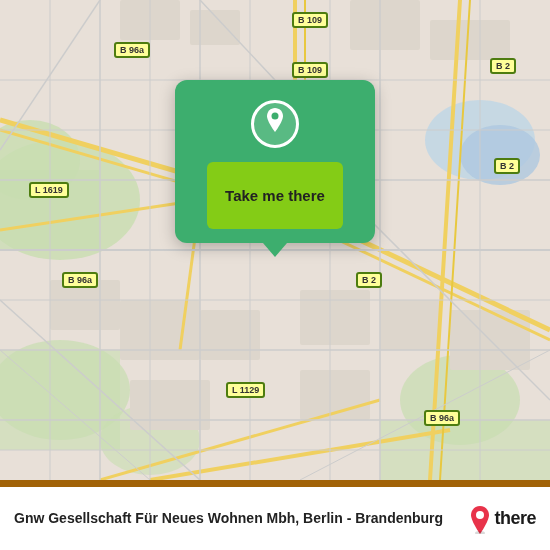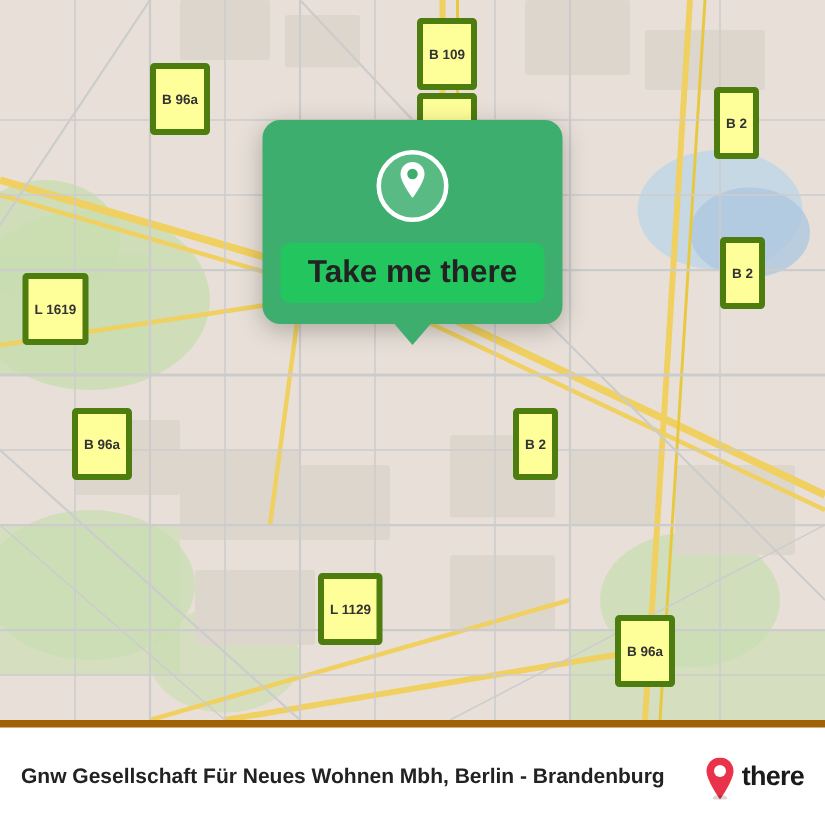--- a/index.html
+++ b/index.html
@@ -68,40 +68,40 @@
       background: rgba(255,255,255,0.15);
     }
 
     #location-pin-icon {
       color: white;
       font-size: 24px;
       line-height: 1;
     }
 
     #take-me-there-btn {
-      background: #22c55e;
+      background: #84cc16;
       border: none;
       border-radius: 6px;
-      padding: 8px 18px;
-      font-size: 21px;
+      padding: 25px 18px;
+      font-size: 15px;
       font-weight: 600;
       color: #222;
       cursor: pointer;
       white-space: nowrap;
     }
 
     
     #bottom-bar {
       width: 550px;
       height: 70px;
       background: white;
       display: flex;
       align-items: center;
       padding: 0 14px;
-      border-top: 5px solid #a16207;
+      border-top: 7px solid #a16207;
       gap: 10px;
     }
 
     #copyright-text {
       font-size: 10px;
       color: #888;
       position: absolute;
       bottom: 72px;
       left: 8px;
       background: rgba(255,255,255,0.7);
@@ -138,26 +138,27 @@
       font-size: 18px;
       font-weight: 700;
       color: #1a1a1a;
       letter-spacing: -0.5px;
     }
 
     
     .road-badge {
       position: absolute;
       background: #ffff99;
-      border: 4px solid #4d7c0f;
+      border: 2px solid #4d7c0f;
       border-radius: 3px;
       font-size: 9px;
       font-weight: bold;
       color: #333;
-      padding: 15px 4px;
+      padding: 1px 4px;
+      margin-left: 14px;
     }
   </style>
 </head>
 <body>
 
 <div id="map-container">
 
   <svg id="map-svg" viewBox="0 0 550 480" xmlns="http://www.w3.org/2000/svg">
 
     <rect width="550" height="480" fill="#e8e0d8"></rect>

